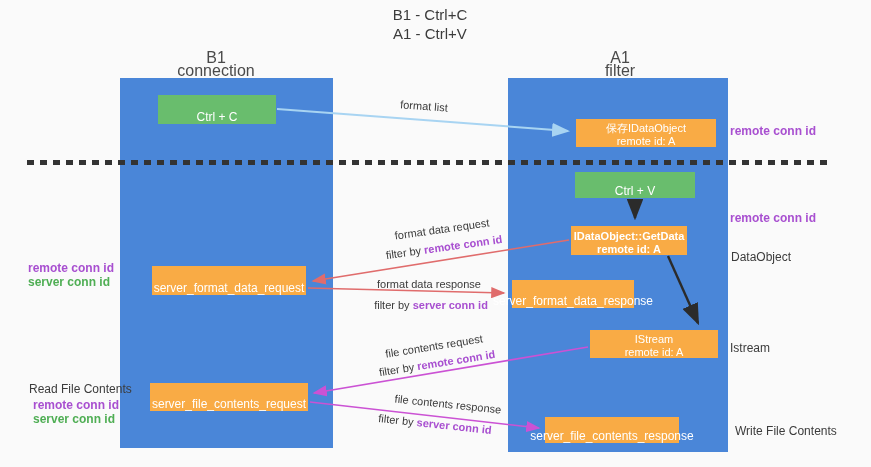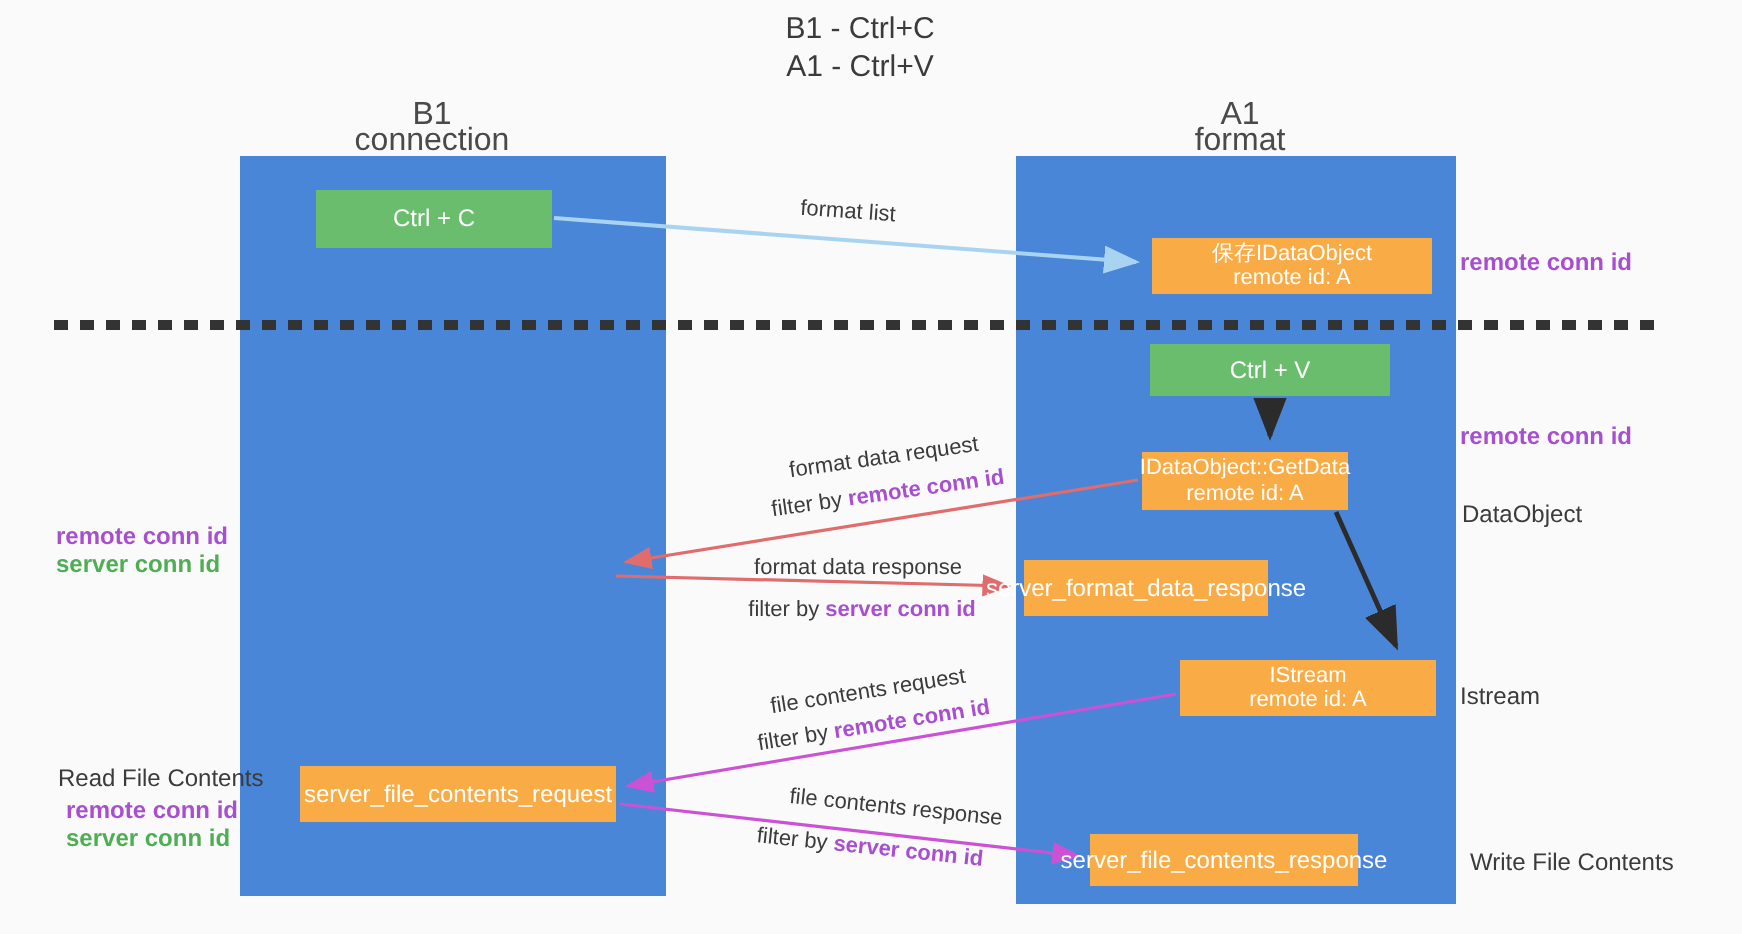--- a/index.html
+++ b/index.html
@@ -32,21 +32,21 @@
     line-height:13px;color:#4a4a4a;z-index:4;
   }
   .col{position:absolute;background:var(--blue);z-index:1;}
   .dashline{
     position:absolute;left:27px;top:160px;width:806px;height:5px;z-index:2;
     background:repeating-linear-gradient(to right,#333 0 7px,transparent 7px 13px);
   }
   svg.arrows{position:absolute;left:0;top:0;z-index:2;pointer-events:none;}
   .box{
     position:absolute;display:flex;flex-direction:column;align-items:center;
-    justify-content:center;color:#fff;text-align:center;z-index:3;
+    justify-content:flex-end;color:#fff;text-align:center;z-index:3;
     font-size:12px;line-height:13px;
   }
   .box.small{font-size:11px;line-height:12.5px;}
   .box.green{background:var(--green);}
   .box.orange{background:var(--orange);}
   .lbl{position:absolute;font-size:12px;white-space:nowrap;z-index:4;}
   .lbl.b{font-weight:bold;}
   .purple{color:var(--purple);}
   .greentxt{color:var(--greentxt);}
   .dark{color:var(--dark);}
@@ -65,21 +65,21 @@
     <div>B1 - Ctrl+C</div>
     <div>A1 - Ctrl+V</div>
   </div>
 
   <div class="colhead" style="left:146px;top:51px;">
     <div>B1</div>
     <div>connection</div>
   </div>
   <div class="colhead" style="left:550px;top:51px;">
     <div>A1</div>
-    <div>format</div>
+    <div>filter</div>
   </div>
 
   <div class="col" style="left:120px;top:78px;width:213px;height:370px;"></div>
   <div class="col" style="left:508px;top:78px;width:220px;height:374px;"></div>
 
   <div class="dashline"></div>
 
   <svg class="arrows" width="871" height="467" viewBox="0 0 871 467">
     <defs>
       <marker id="m-lblue" markerWidth="9" markerHeight="7" refX="8" refY="3.5" orient="auto">
@@ -110,25 +110,28 @@
 
   <div class="box orange small" style="left:576px;top:119px;width:140px;height:28px;">
     <div>保存IDataObject</div>
     <div>remote id: A</div>
   </div>
 
   <div class="box green" style="left:575px;top:172px;width:120px;height:26px;">
     <div>Ctrl + V</div>
   </div>
 
-  <div class="box orange small" style="left:571px;top:226px;width:103px;height:29px;">
+  <div class="box orange small" style="left:571px;top:226px;width:116px;height:29px;font-weight:bold;">
     <div>IDataObject::GetData</div>
     <div>remote id: A</div>
   </div>
 
+  <div class="box orange" style="left:152px;top:266px;width:154px;height:29px;">
+    <div>server_format_data_request</div>
+  </div>
 
   <div class="box orange" style="left:512px;top:280px;width:122px;height:28px;">
     <div>server_format_data_response</div>
   </div>
 
   <div class="box orange small" style="left:590px;top:330px;width:128px;height:28px;">
     <div>IStream</div>
     <div>remote id: A</div>
   </div>
 

